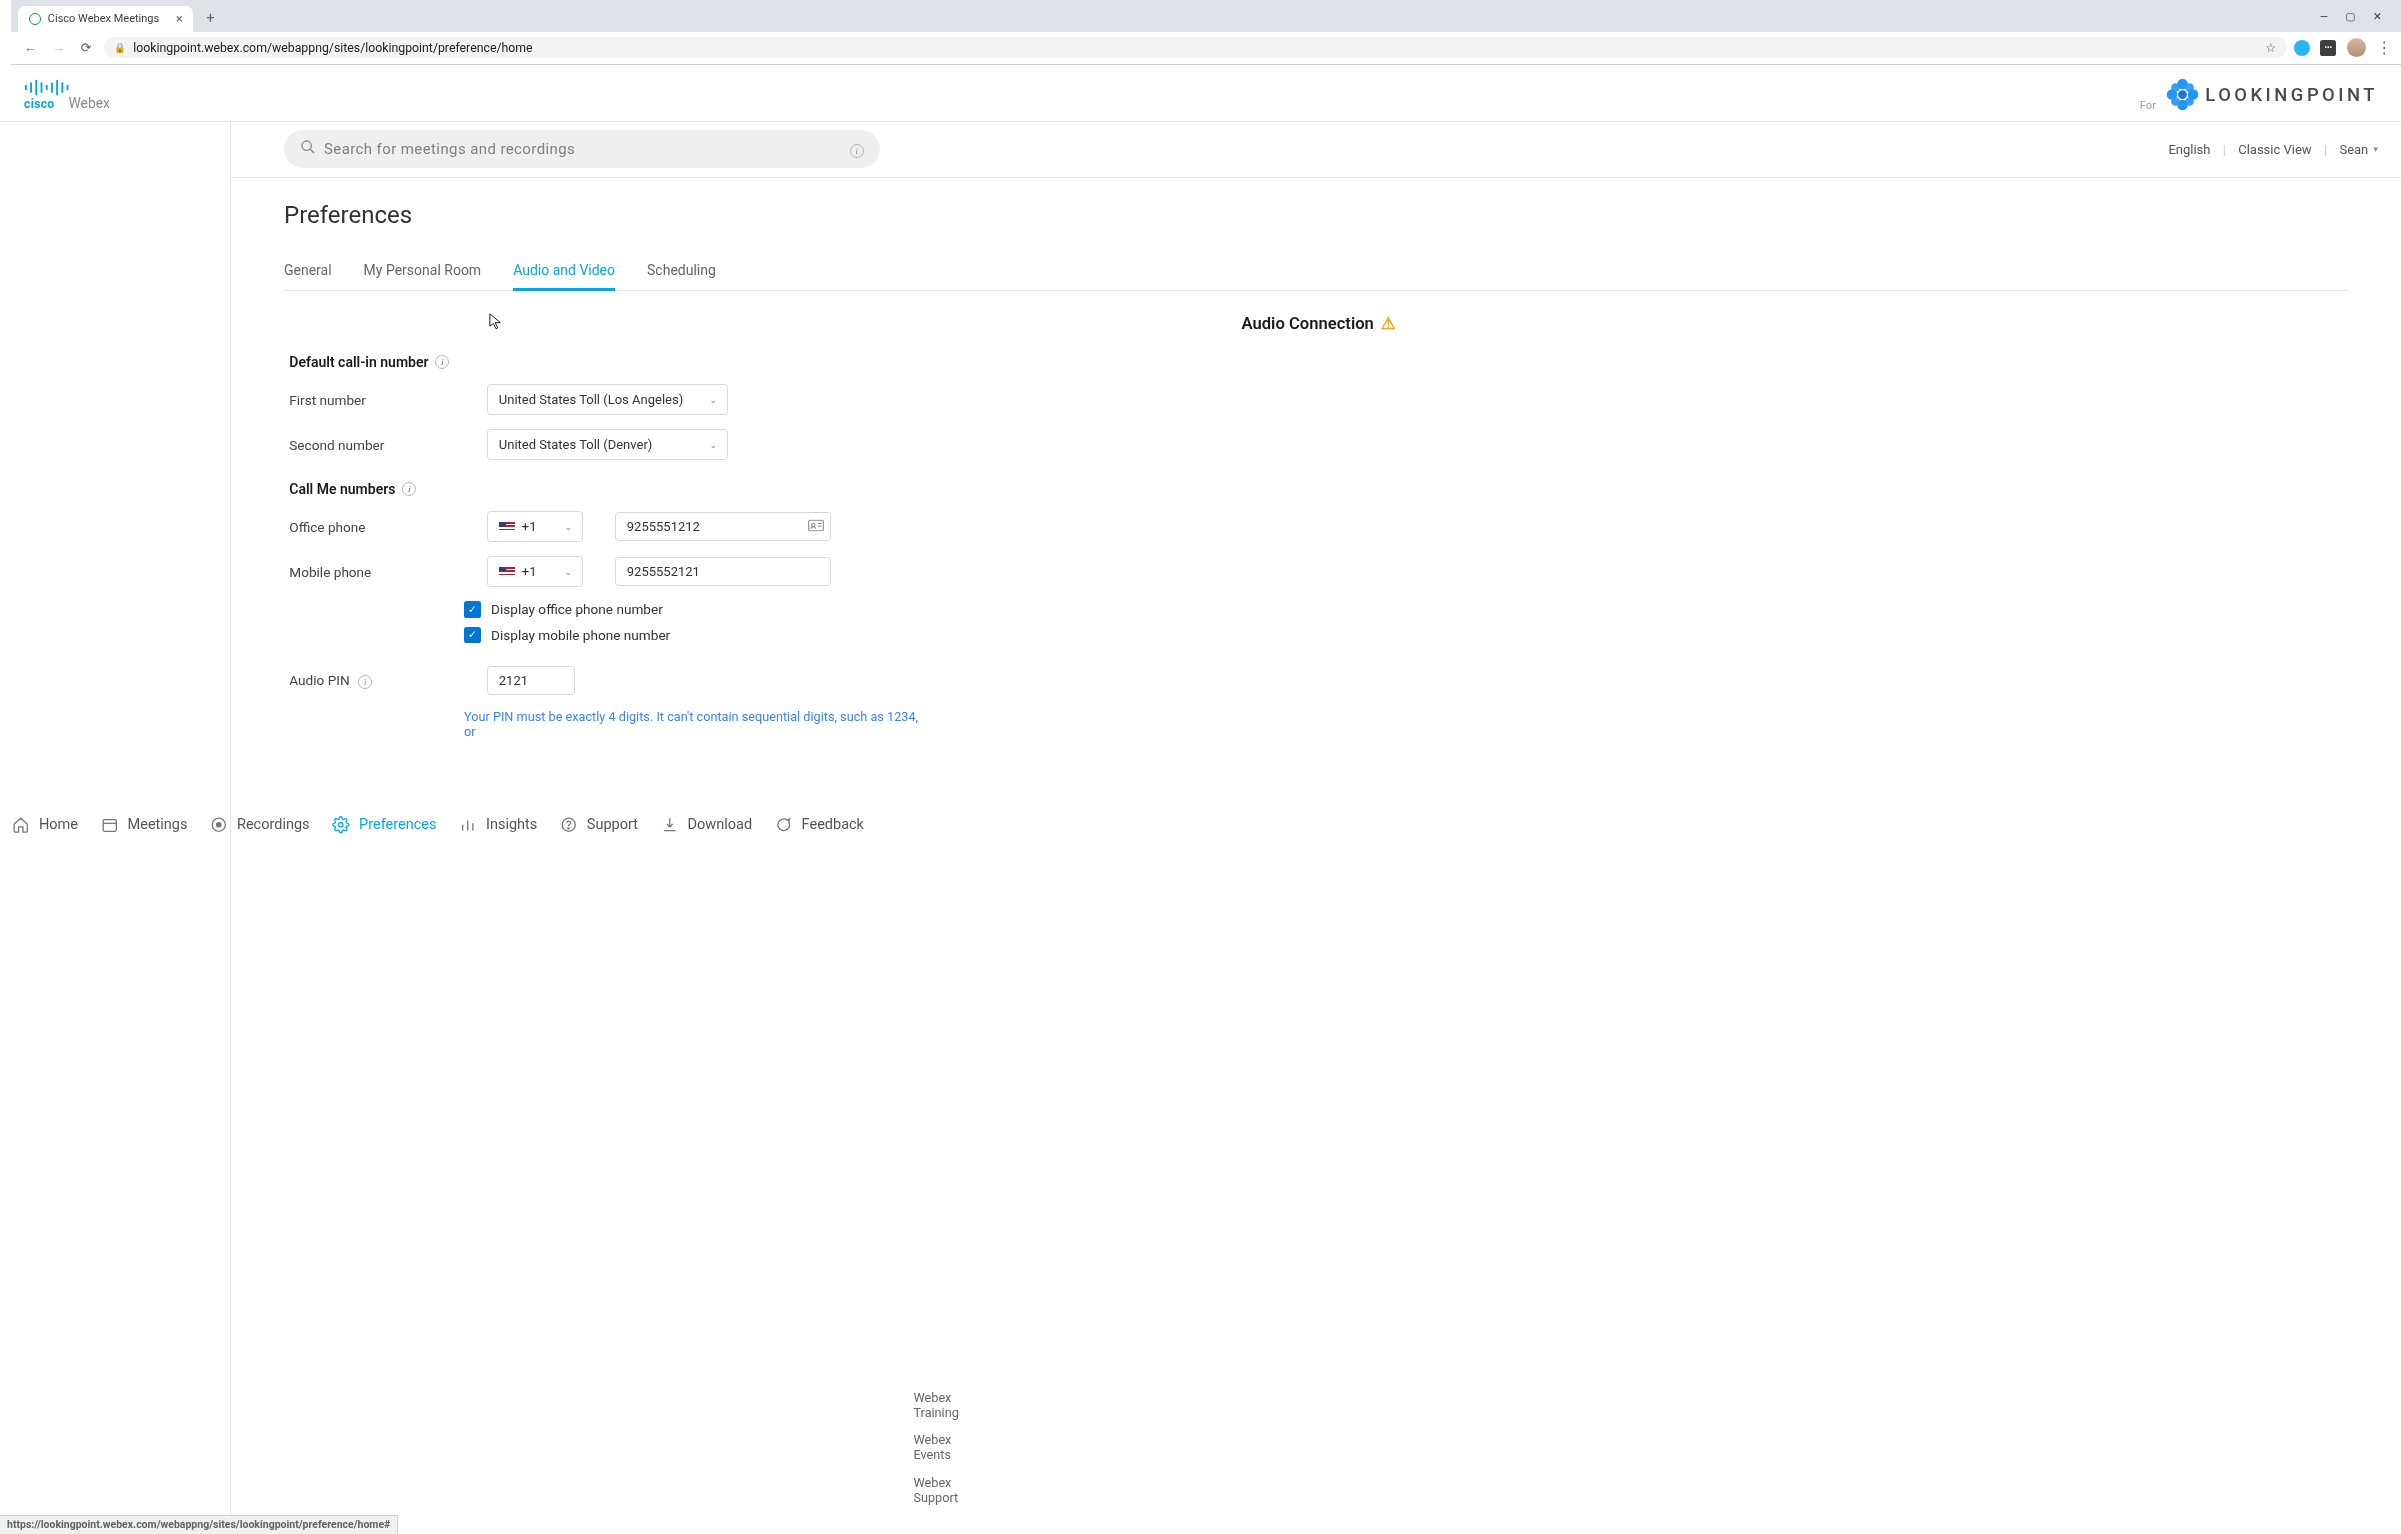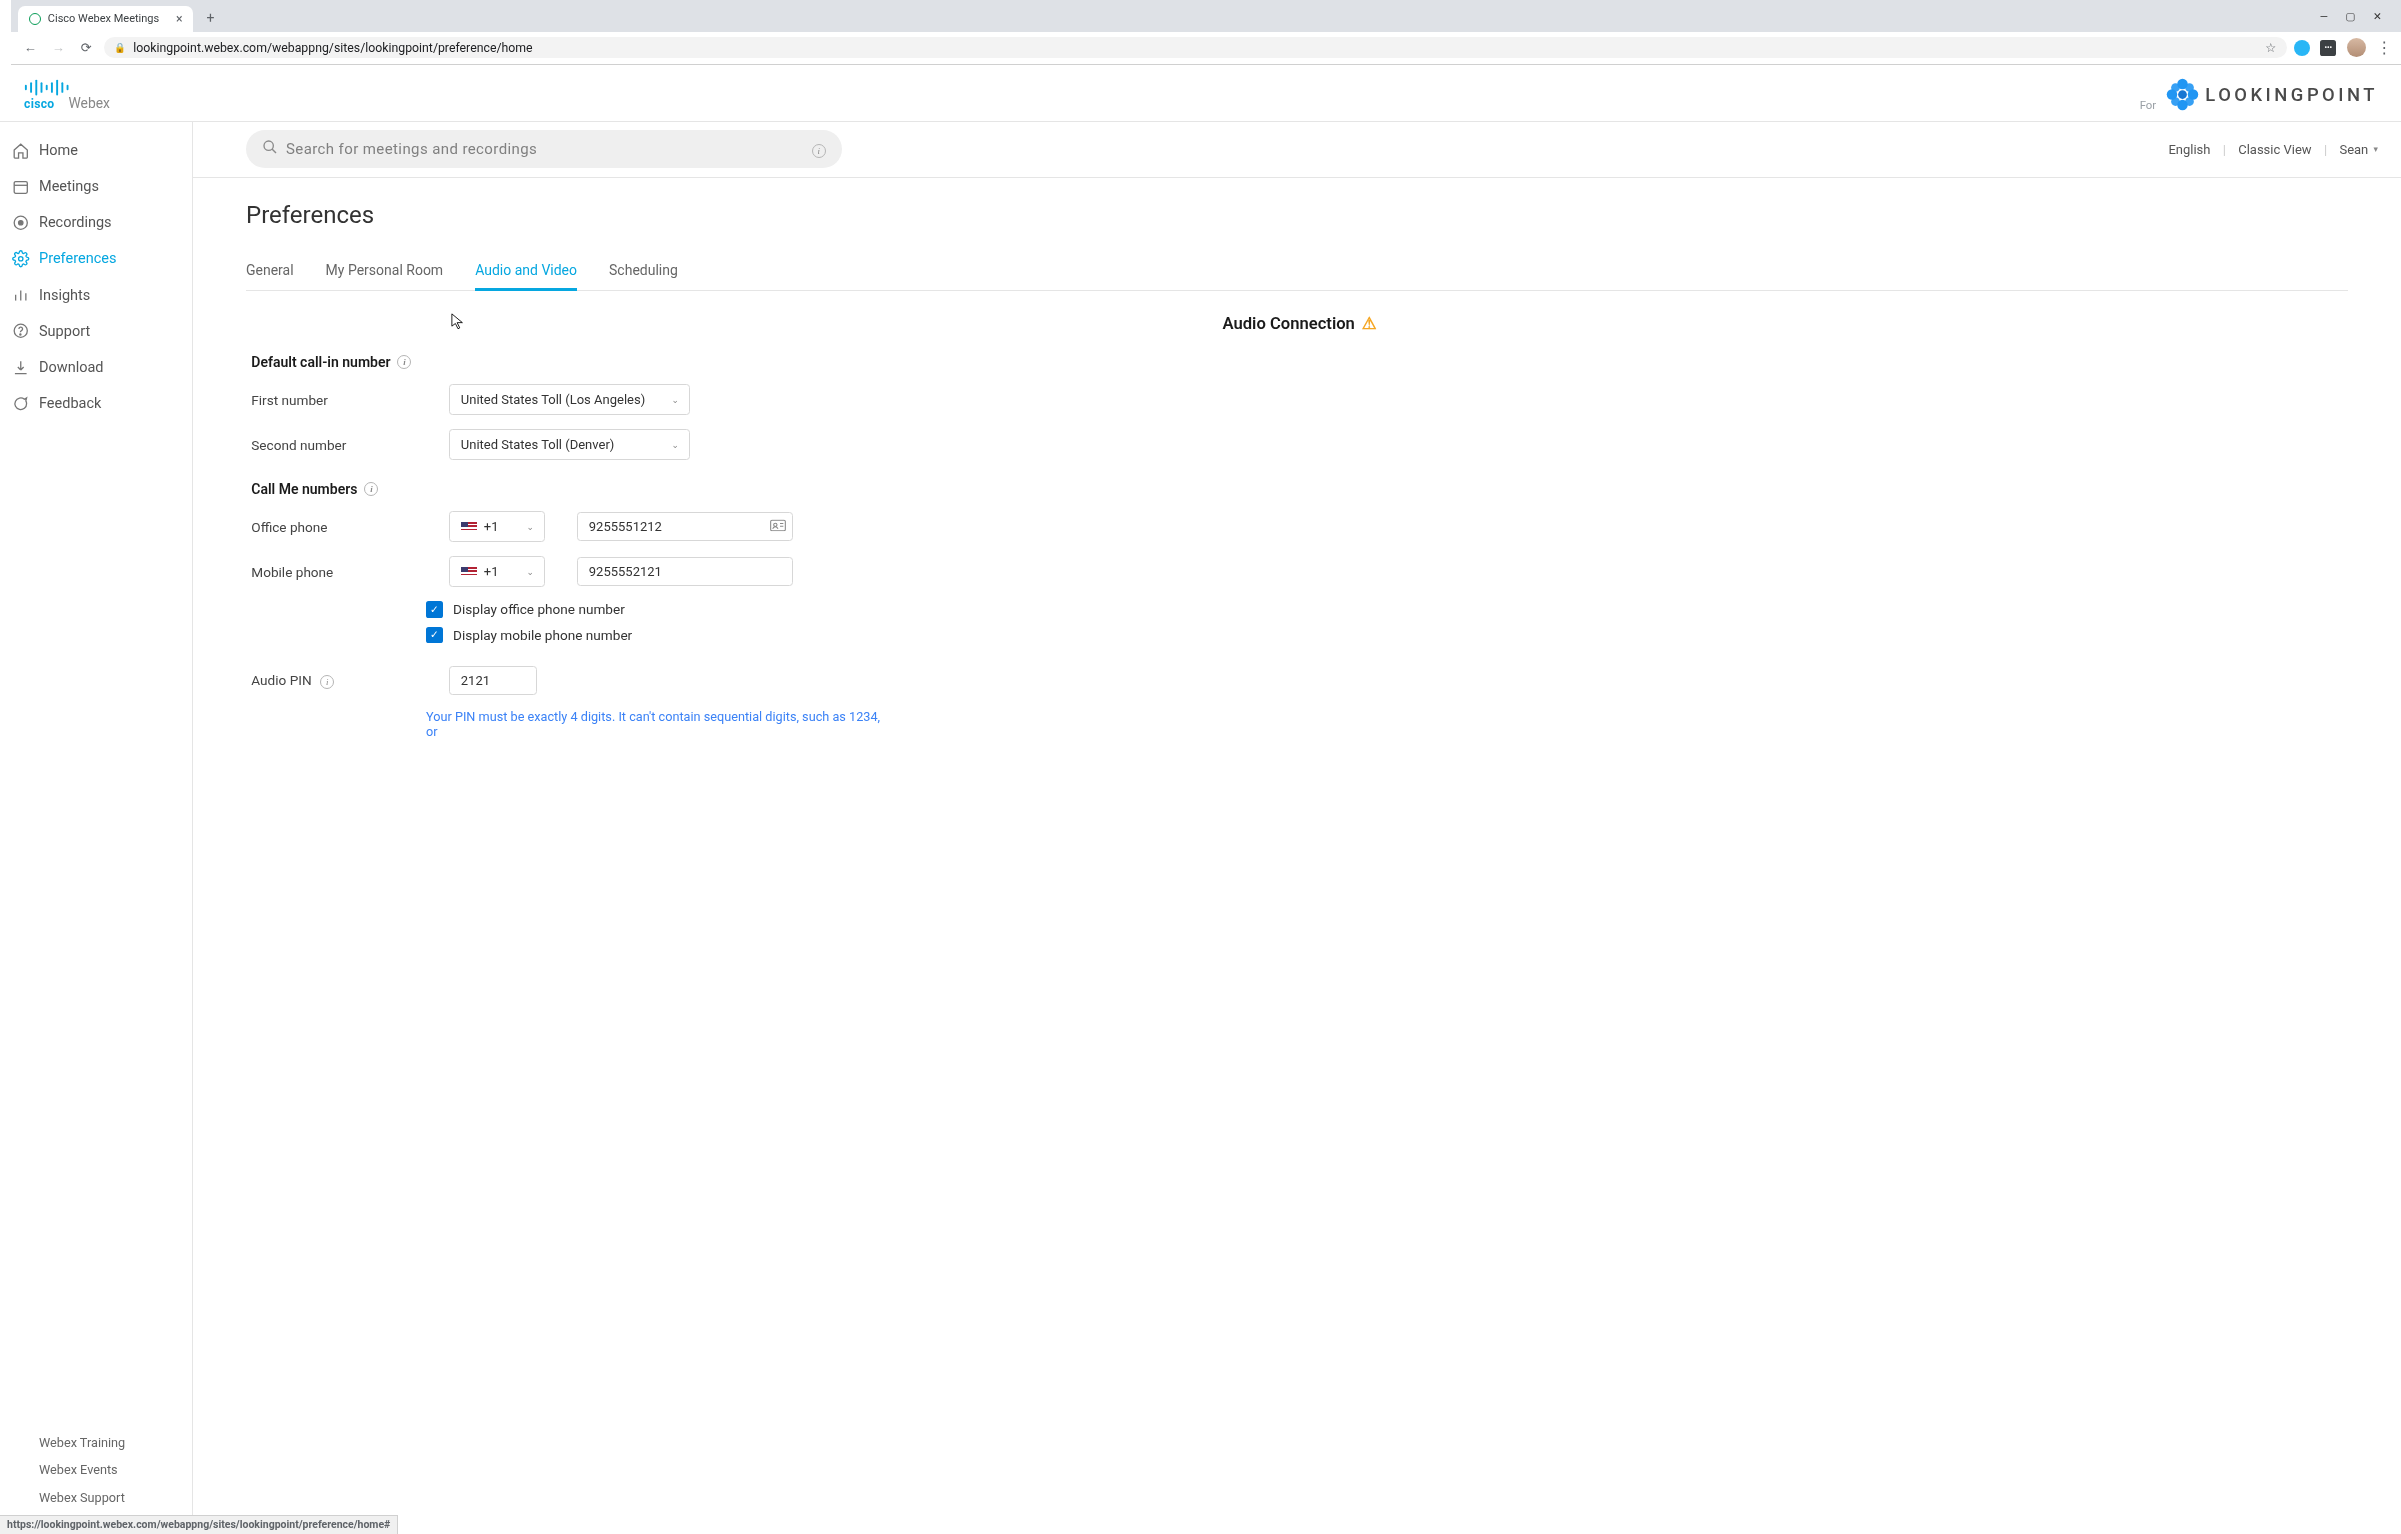--- a/index.html
+++ b/index.html
@@ -27,21 +27,21 @@
   .app-header { display:flex; align-items:center; justify-content:space-between; padding: 12.3px 23px 8.8px 23px; border-bottom: 0.9px solid #e5e5e5;}
   .cisco-logo { display:inline-block; }
   .cisco-logo svg { display:block; }
   .brand-for { display:flex; align-items:flex-end; gap:8.8px; }
   .for-text { color:#9aa0a6; font-size:11.4px;}
   .looking-logo { display:flex; align-items:center; gap:5.3px; font-size: 18.4px; letter-spacing: 3.5px; color:#4a4a4a; font-weight:500;}
   .looking-flower { width:35px; height:35px; }
 
   
   .layout { display:flex; }
-  .sidebar { width: 193px; border-right: 0.9px solid #e5e5e5; padding: 10.5px 0 7px 0; min-height: calc(100vh - 131px); display:flex; flex-direction:column;}
+  .sidebar { width: 231px; border-right: 0.9px solid #e5e5e5; padding: 10.5px 0 7px 0; min-height: calc(100vh - 131px); display:flex; flex-direction:row;}
   .side-item { display:flex; align-items:center; gap:12.3px; padding: 9.6px 10.5px 9.6px 39px; color:#555; font-size:14.5px; cursor:pointer; position:relative;}
   .side-item .icon-slot { position:absolute; left:12.3px; width:17.5px; display:flex; align-items:center; justify-content:center;}
   .side-item.active { color:#06a7e0; }
   .side-bottom { margin-top:auto; padding: 7px 0 7px 39px; }
   .side-bottom-item { padding: 6.1px 0; color:#666; font-size:12.7px;}
 
   
   .content-col { flex:1; display:flex; flex-direction:column; }
   .top-row { display:flex; align-items:center; gap: 21px; padding: 8.8px 23px 8.8px 53px; border-bottom: 0.9px solid #e5e5e5; }
   .search-pill { flex:0 0 596px; display:flex; align-items:center; gap:8px; background:#efefef; border-radius: 21px; padding: 8.8px 16px; color:#808080; font-size:15px; letter-spacing: 0.4px;}

